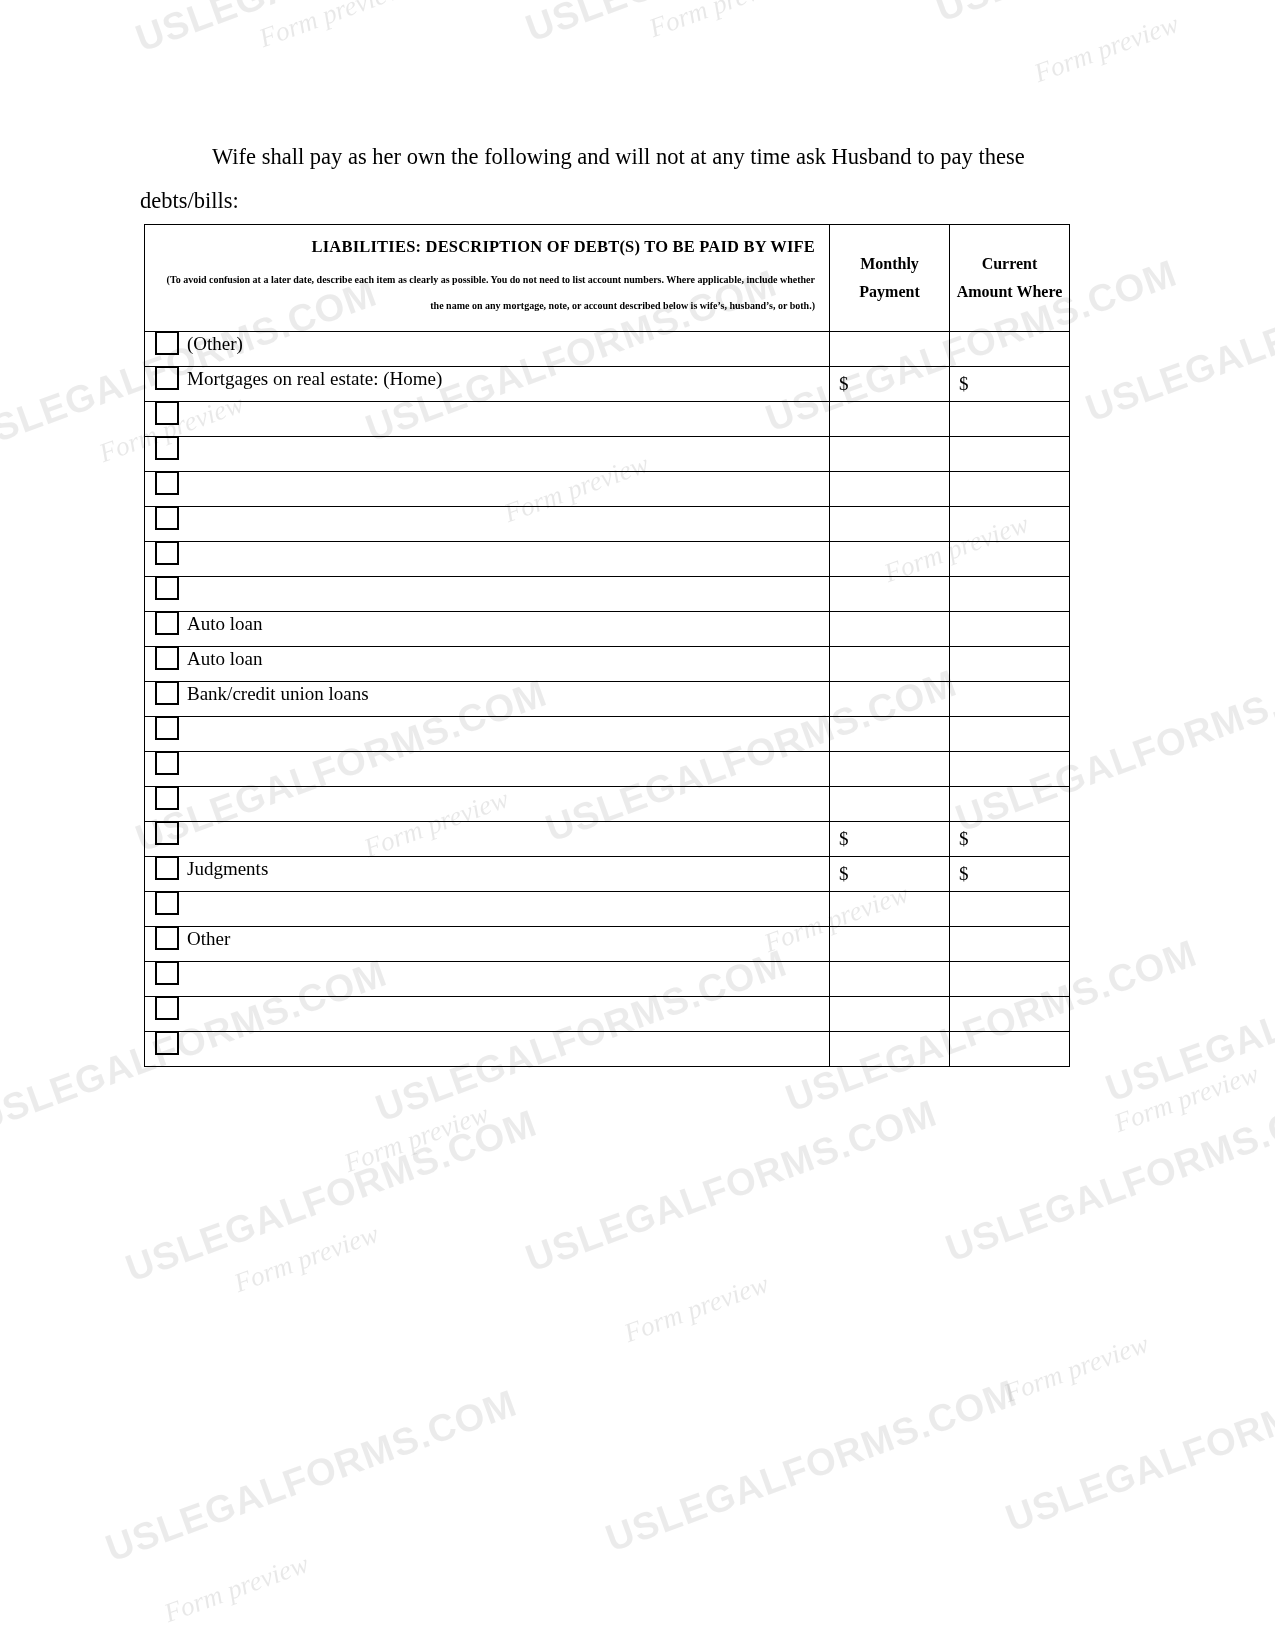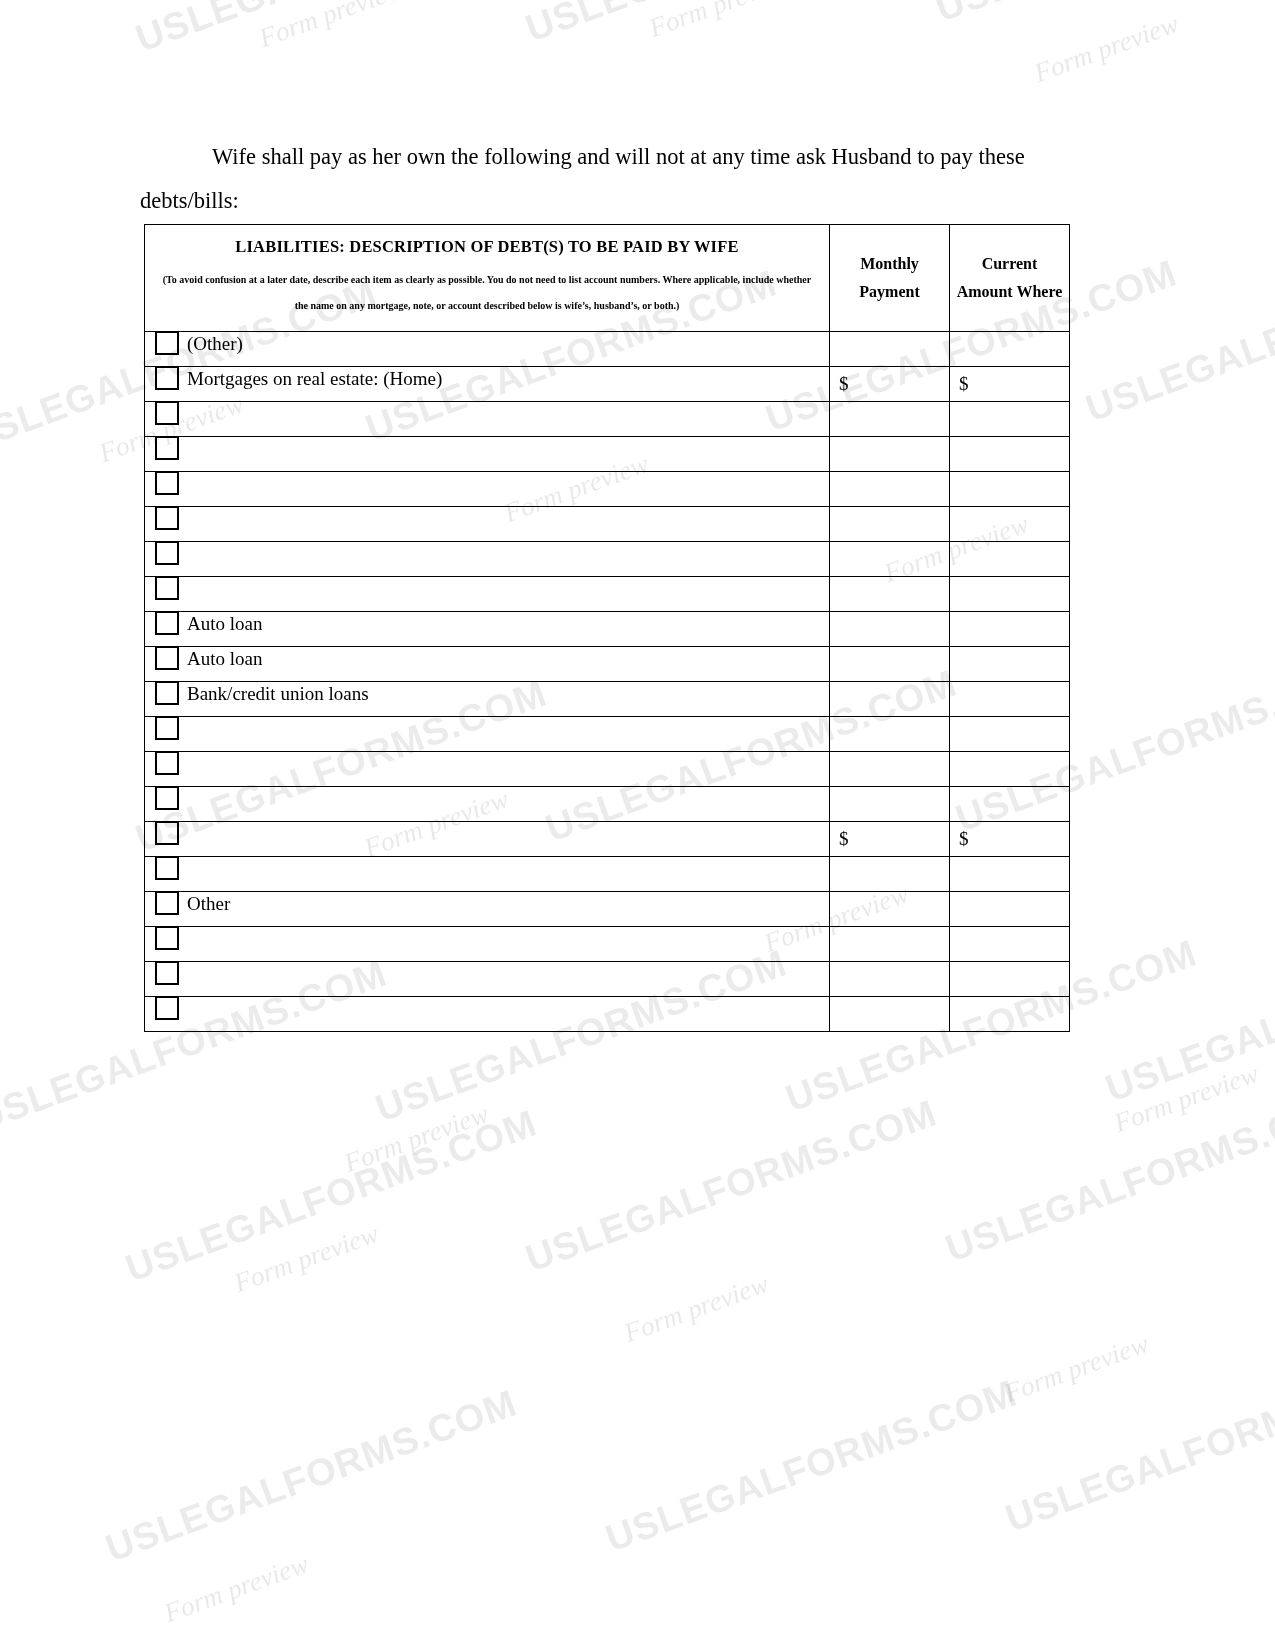--- a/index.html
+++ b/index.html
@@ -74,21 +74,21 @@
     border: 1.6px solid #000;
     padding: 0;
     vertical-align: top;
   }
 
   .col-desc { width: 685px; }
   .col-mon  { width: 120px; }
   .col-cur  { width: 120px; }
 
   .hdr-desc {
-    text-align: center;
+    text-align: right;
     padding: 11px 14px 12px 14px !important;
     font-family: "Liberation Serif", serif;
   }
   .hdr-title {
     font-weight: bold;
     font-size: 16.5px;
     letter-spacing: 0.2px;
     line-height: 22px;
     margin-bottom: 9px;
   }
@@ -386,20 +386,30 @@
               <span class="lbl"></span>
             </div>
           </td>
           <td class="amt-cell">$</td>
           <td class="amt-cell">$</td>
         </tr>
         <tr class="row-desc">
           <td>
             <div class="cell-inner">
               <span class="chk"></span>
+              <span class="lbl">Judgments</span>
+            </div>
+          </td>
+          <td class="amt-cell">$</td>
+          <td class="amt-cell">$</td>
+        </tr>
+        <tr class="row-desc">
+          <td>
+            <div class="cell-inner">
+              <span class="chk"></span>
               <span class="lbl"></span>
             </div>
           </td>
           <td class="amt-cell"></td>
           <td class="amt-cell"></td>
         </tr>
         <tr class="row-desc">
           <td>
             <div class="cell-inner">
               <span class="chk"></span>

